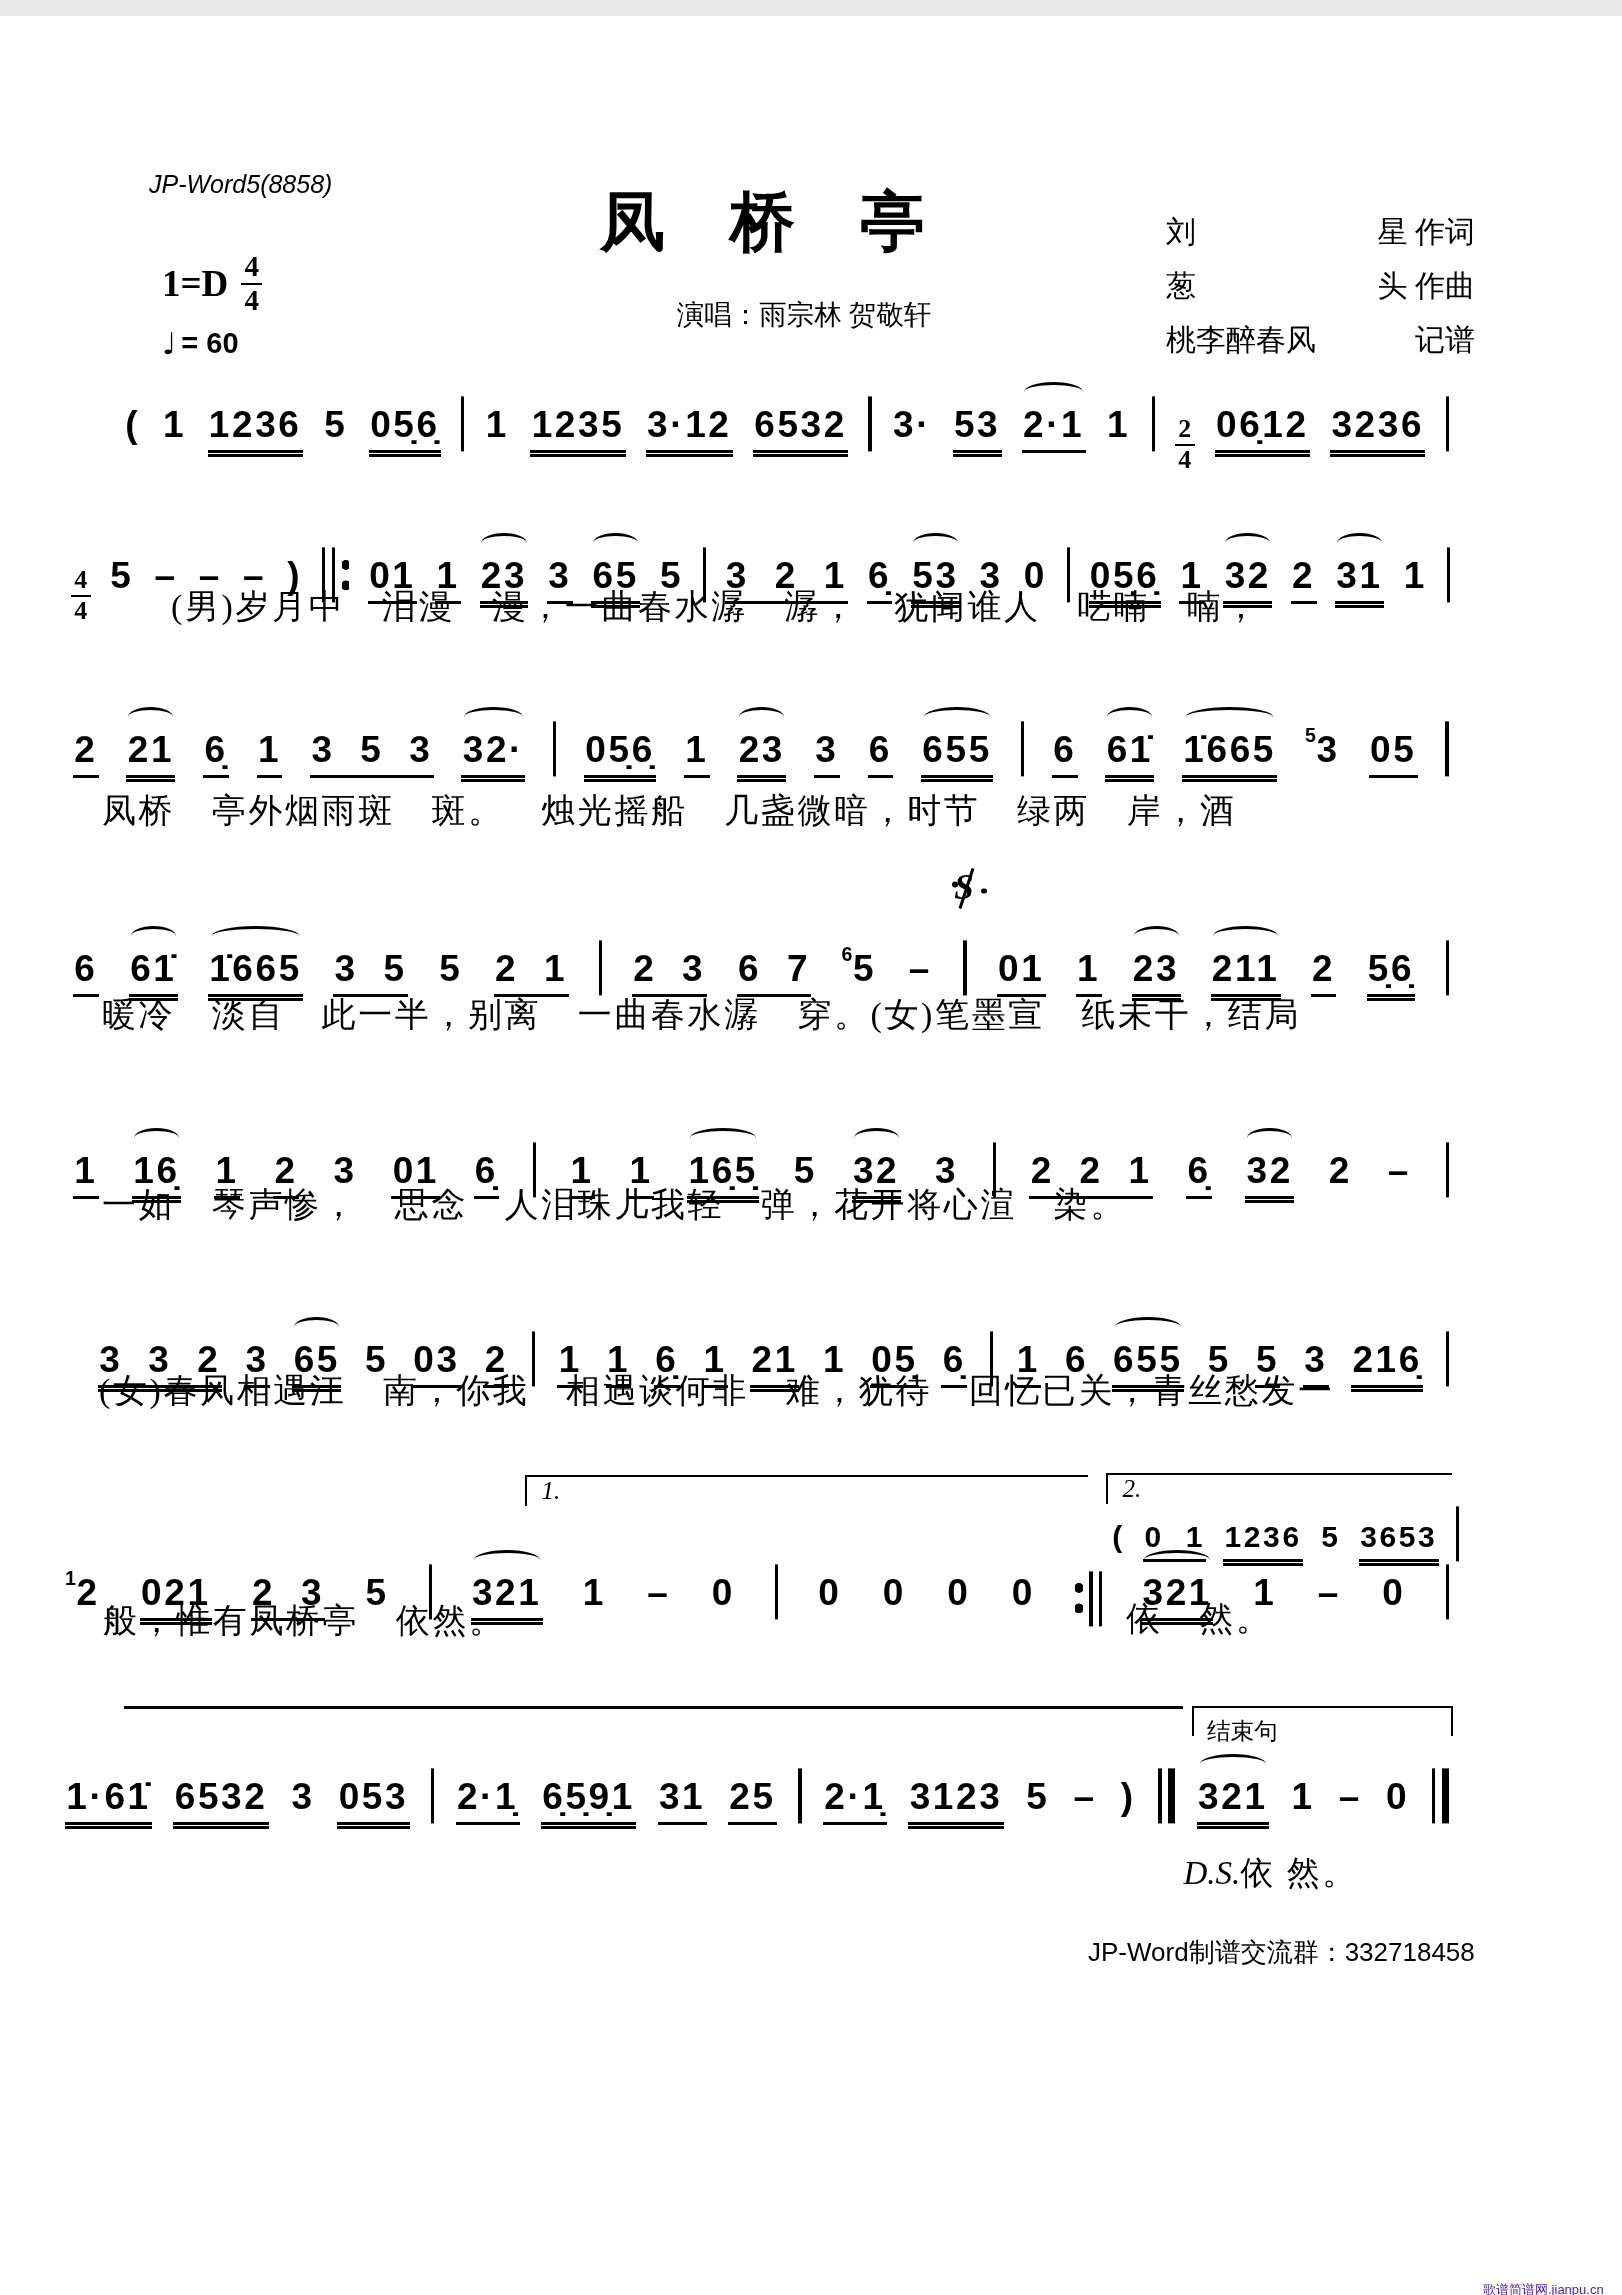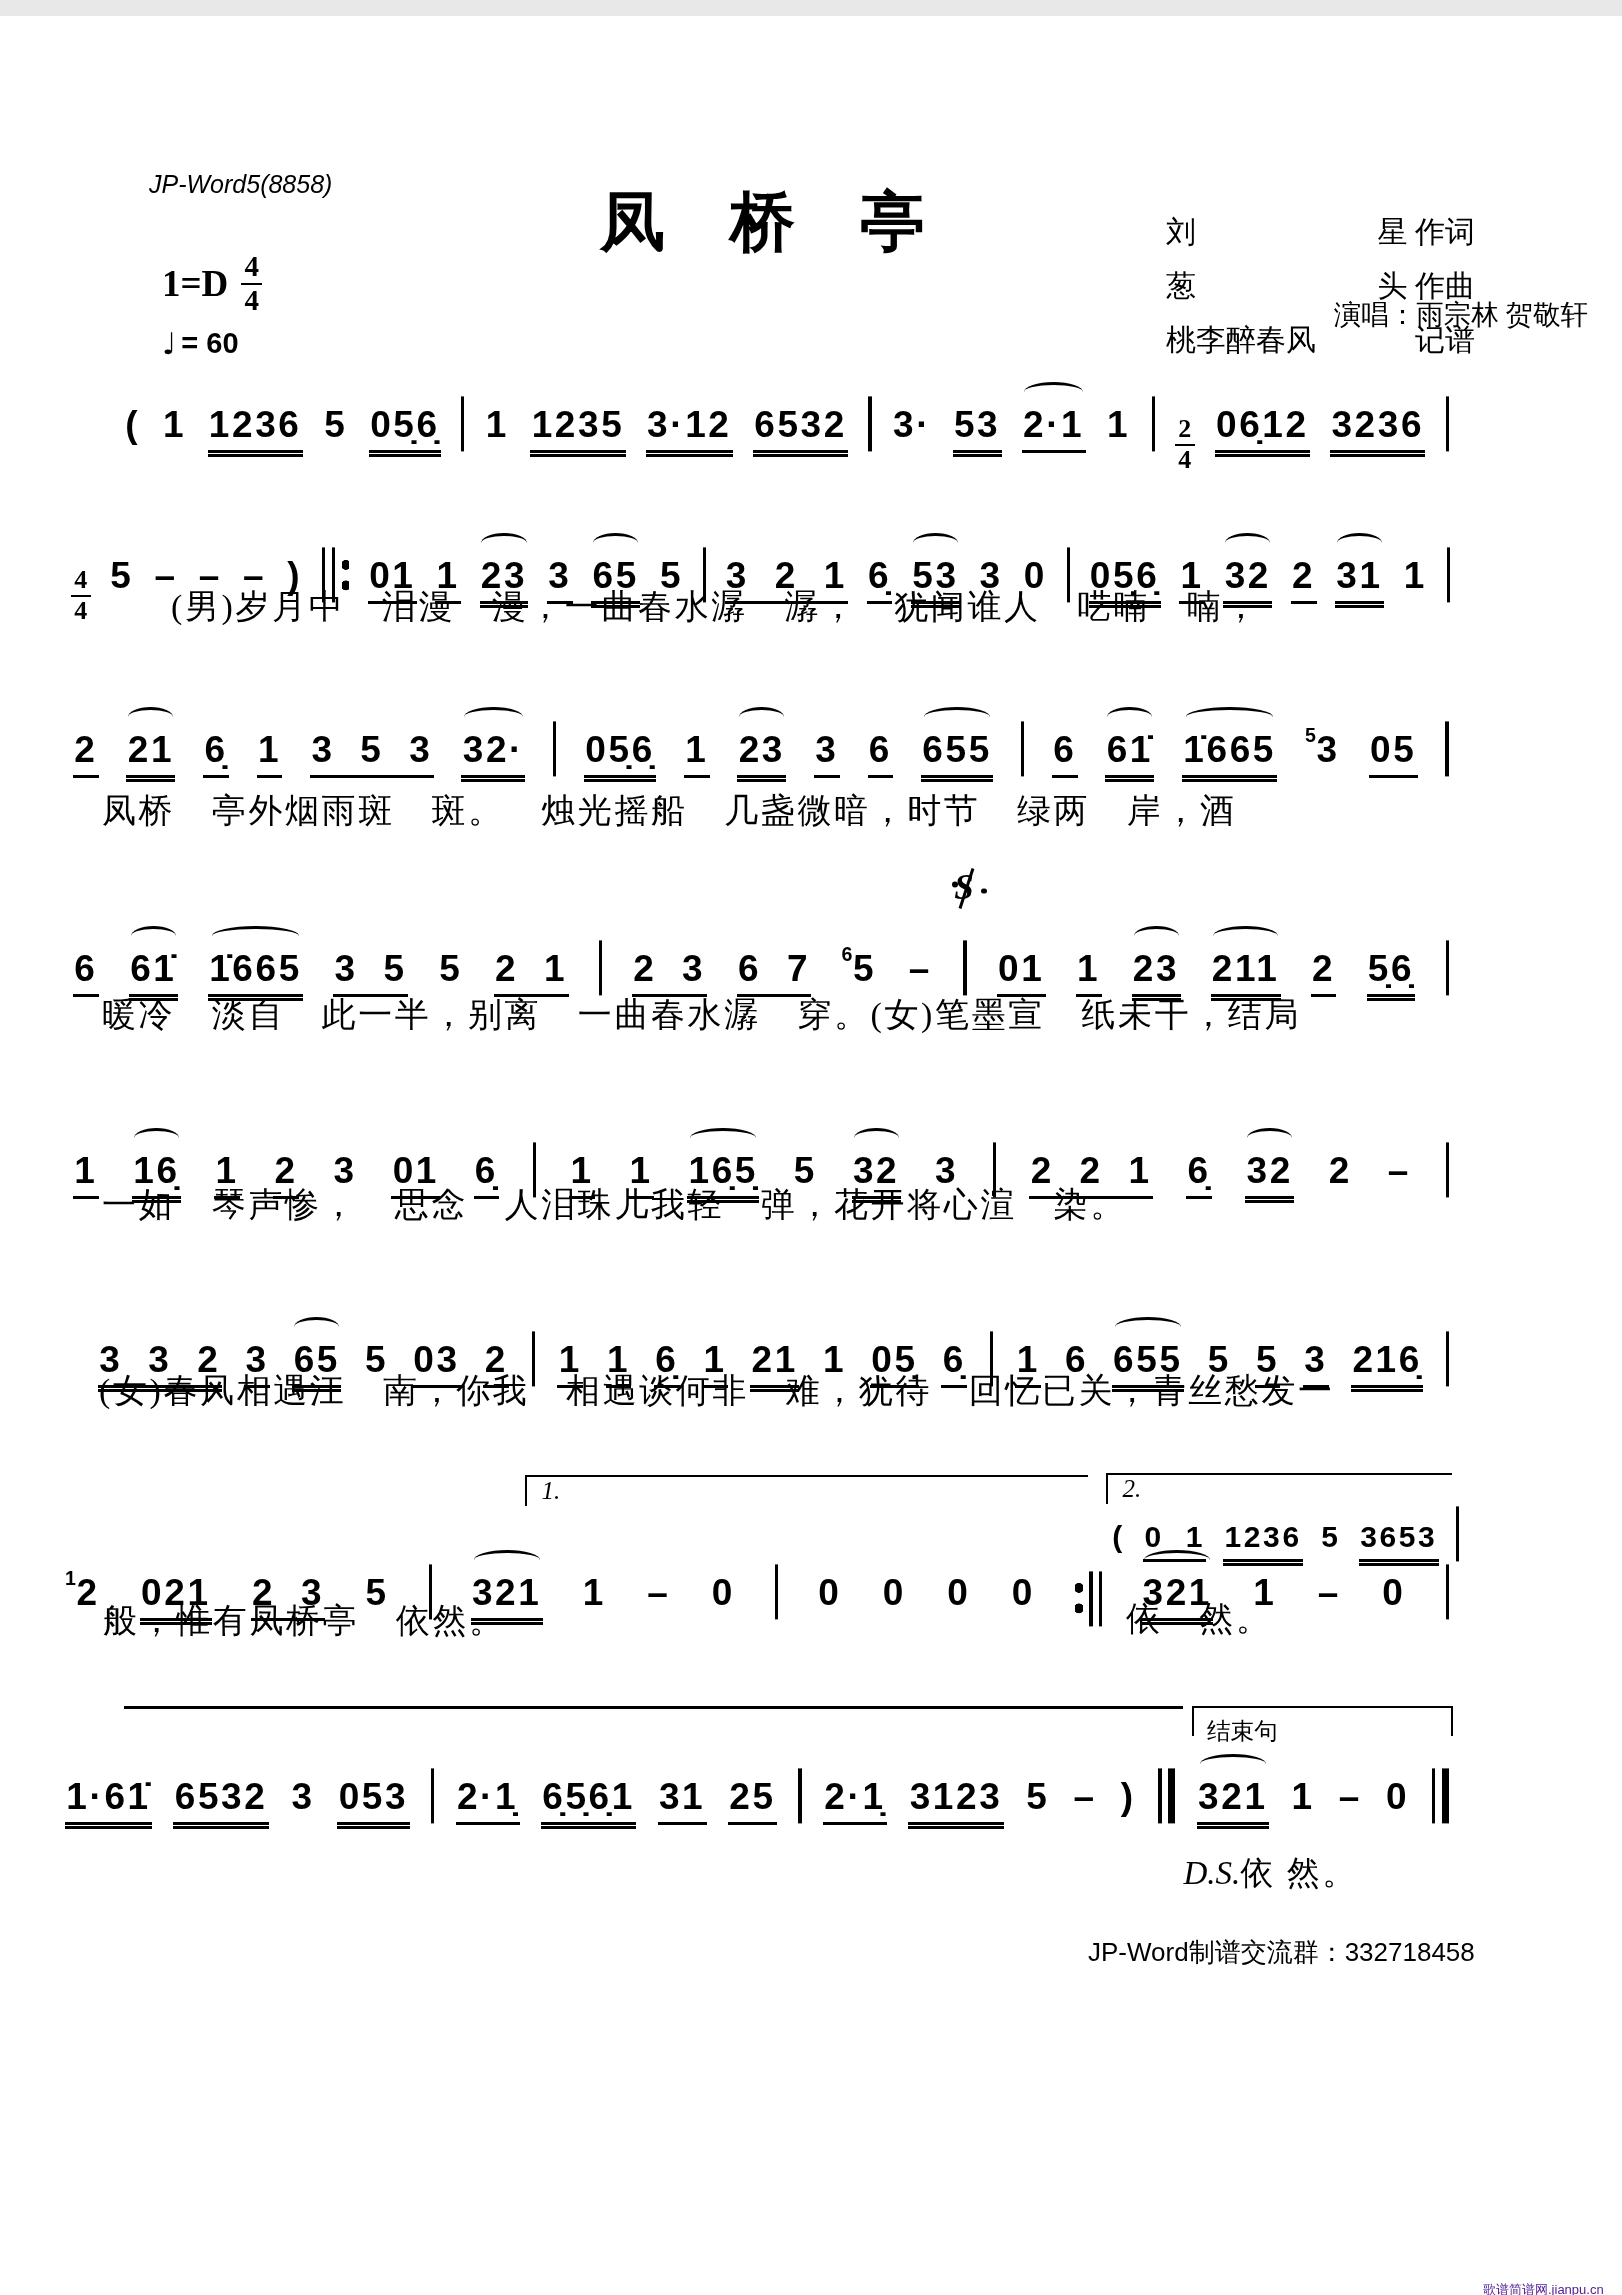--- a/index.html
+++ b/index.html
@@ -1,21 +1,21 @@
 <!DOCTYPE html>
 <html style="font-size:10.5px"><head>
 <meta charset="utf-8">
 <style>
   html,body{margin:0;padding:0;background:#e8e8e8;}
   .page{position:relative;width:1623px;height:2295px;background:#ffffff;margin:16px auto;
         font-family:"Liberation Sans",sans-serif;color:#000;overflow:hidden;}
   .meta{position:absolute;left:149px;top:154px;font-size:25px;font-style:italic;}
   .title{position:absolute;left:0;top:162px;width:1525px;text-align:center;
          font-size:65px;font-weight:bold;font-family:"Liberation Serif",serif;}
-  .subtitle{position:absolute;left:4px;top:281px;width:1584px;text-align:right;font-size:27.5px;
+  .subtitle{position:absolute;left:12px;top:281px;width:1584px;text-align:center;font-size:27.5px;
             font-family:"Liberation Serif",serif;}
   .credits{position:absolute;left:1166px;top:196px;width:309px;font-size:30px;
            font-family:"Liberation Serif",serif;}
   .crow{display:flex;justify-content:space-between;margin-bottom:13px;white-space:pre;}
   .keyblock{position:absolute;left:162px;top:236px;}
   .keyline{display:flex;align-items:center;gap:13px;font-size:37px;font-weight:bold;
            font-family:"Liberation Serif",serif;}
   .tempo{margin-top:10.5px;font-size:29px;font-weight:bold;display:flex;align-items:center;gap:5.2px;}
   .qnote{font-family:"DejaVu Sans",sans-serif;font-size:30px;}
   .ts{display:inline-flex;flex-direction:column;align-items:center;font-weight:bold;
@@ -352,21 +352,21 @@
       <div class="system" style="left: 65px; top: 1738px;">
         <div class="notes" style="width: 1384px; justify-content: space-between;">
           <span class="tokwrap"><span class="note u2">1·61̇</span></span>
           <span class="tokwrap"><span class="note u2">6532</span></span>
           <span class="tokwrap"><span class="note">3</span></span>
           <span class="tokwrap"><span class="note u2">053</span></span>
           <span class="barwrap">
             <span class="bl"></span>
           </span>
           <span class="tokwrap"><span class="note u1">2·1̣</span></span>
-          <span class="tokwrap"><span class="note u2">6̣5̣6̣1</span></span>
+          <span class="tokwrap"><span class="note u2">6̣5̣9̣1</span></span>
           <span class="tokwrap"><span class="note u1">31</span></span>
           <span class="tokwrap"><span class="note u1">25</span></span>
           <span class="barwrap">
             <span class="bl"></span>
           </span>
           <span class="tokwrap"><span class="note u1">2·1̣</span></span>
           <span class="tokwrap"><span class="note u2">3123</span></span>
           <span class="tokwrap"><span class="note">5</span></span>
           <span class="tokwrap"><span class="note">–</span></span>
           <span class="tokwrap"><span class="note">)</span></span>

